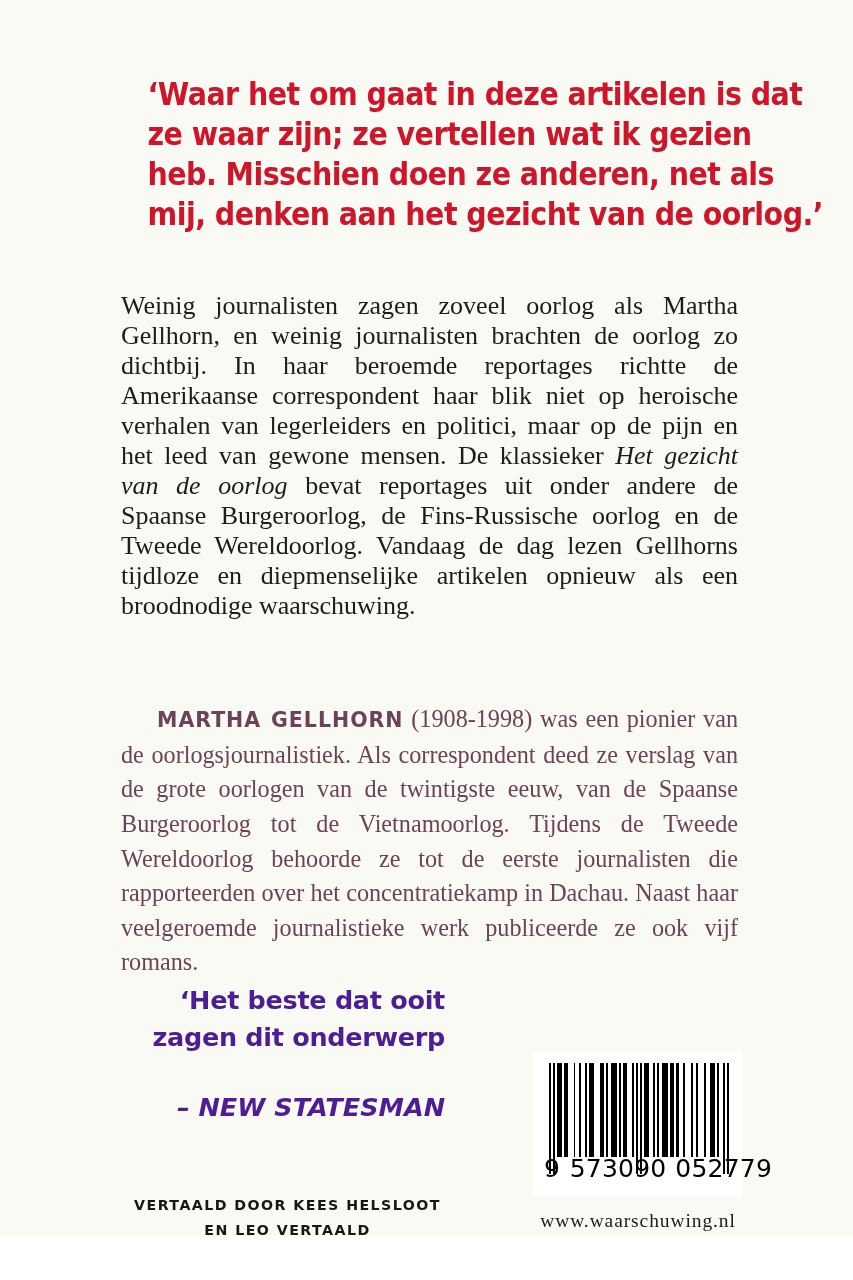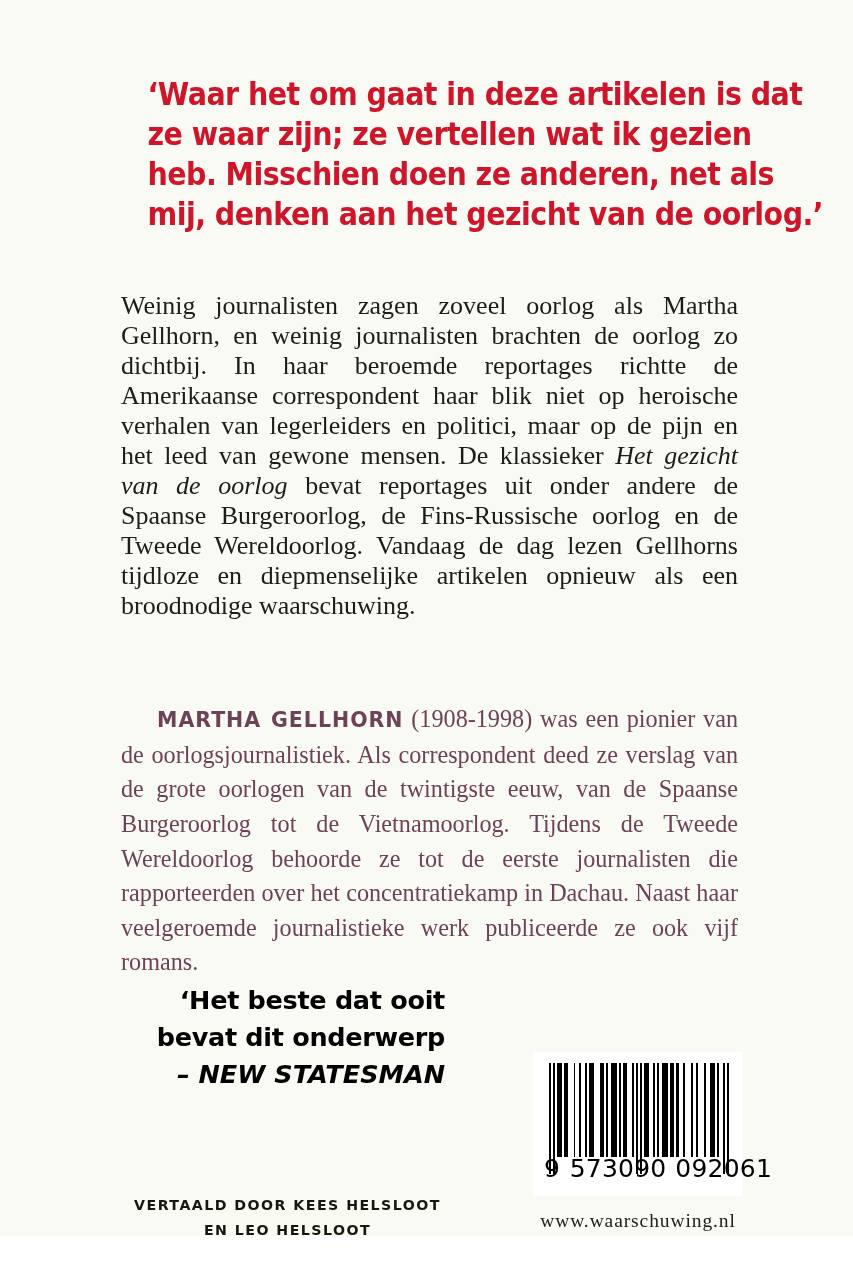--- a/index.html
+++ b/index.html
@@ -72,29 +72,29 @@
     margin-left: 36px;
   }
 
   
   #review {
     position: absolute;
     left: 130px;
     top: 982px;
     width: 315px;
     text-align: right;
-    color: #000000;
+    color: #4c1d95;
     font-family: "DejaVu Sans", "Liberation Sans", sans-serif;
     font-weight: bold;
     font-size: 25.5px;
     line-height: 37px;
     letter-spacing: -0.3px;
   }
   #review .rline { display: block; white-space: nowrap; }
-  #review .source { font-style: italic; letter-spacing: 0px; }
+  #review .source { font-style: italic; letter-spacing: 0px; margin-top: 33px; }
 
   
   #translators {
     position: absolute;
     left: 130px;
     top: 1193px;
     width: 315px;
     text-align: center;
     color: #17170f;
     font-family: "DejaVu Sans", "Liberation Sans", sans-serif;
@@ -167,27 +167,27 @@
     <span class="qline">heb. Misschien doen ze anderen, net als</span>
     <span class="qline">mij, denken aan het gezicht van de oorlog.’</span>
   </div>
 
   <p id="blurb"><span>Weinig journalisten zagen zoveel oorlog als Martha Gellhorn, en weinig journalisten brachten de oorlog zo dichtbij. In haar beroemde reportages richtte de Amerikaanse correspondent haar blik niet op hero­ische verhalen van legerleiders en politici, maar op de pijn en het leed van gewone mensen. De klassieker </span><span class="title-italic">Het gezicht van de oorlog</span><span> bevat reportages uit onder andere de Spaanse Burgeroorlog, de Fins-Russische oorlog en de Tweede Wereldoorlog. Vandaag de dag lezen Gellhorns tijdloze en diepmenselijke artikelen opnieuw als een broodnodige waarschuwing.</span></p>
 
   <p id="bio"><span class="author-name">MARTHA GELLHORN</span><span> (1908-1998) was een pionier van de oorlogsjournalistiek. Als correspondent deed ze verslag van de grote oorlogen van de twintigste eeuw, van de Spaanse Burgeroorlog tot de Vietnamoorlog. Tijdens de Tweede Wereldoorlog behoorde ze tot de eerste journa­listen die rapporteerden over het concentratiekamp in Dachau. Naast haar veelgeroemde journalistieke werk publiceerde ze ook vijf romans.</span></p>
 
   <div id="review">
     <span class="rline">‘Het beste dat ooit</span>
-    <span class="rline">bevat dit onderwerp</span>
+    <span class="rline">zagen dit onderwerp</span>
     <span class="rline source">– NEW STATESMAN</span>
   </div>
 
   <div id="translators">
     <span class="tline">VERTAALD DOOR KEES HELSLOOT</span>
-    <span class="tline">EN LEO HELSLOOT</span>
+    <span class="tline">EN LEO VERTAALD</span>
   </div>
 
   <div id="barcode-block">
     <div id="barcode-bars">
         <div class="bar guard" style="width: 1.89474px;"></div>
         <div class="gap" style="width: 1.89474px;"></div>
         <div class="bar guard" style="width: 1.89474px;"></div>
         <div class="gap" style="width: 1.89474px;"></div>
         <div class="bar" style="width: 5.68421px;"></div>
         <div class="gap" style="width: 1.89474px;"></div>
@@ -241,19 +241,19 @@
         <div class="gap" style="width: 1.89474px;"></div>
         <div class="bar" style="width: 1.89474px;"></div>
         <div class="gap" style="width: 3.78947px;"></div>
         <div class="bar guard" style="width: 1.89474px;"></div>
         <div class="gap" style="width: 1.89474px;"></div>
         <div class="bar guard" style="width: 1.89474px;"></div>
       </div>
     <div id="barcode-digits">
       <span class="d-lead">9</span>
       <span class="d-left">573090</span>
-      <span class="d-right">092061</span>
+      <span class="d-right">052779</span>
     </div>
   </div>
 
   <div id="publisher-url">www.waarschuwing.nl</div>
 
 </div>
 
 </body></html>

